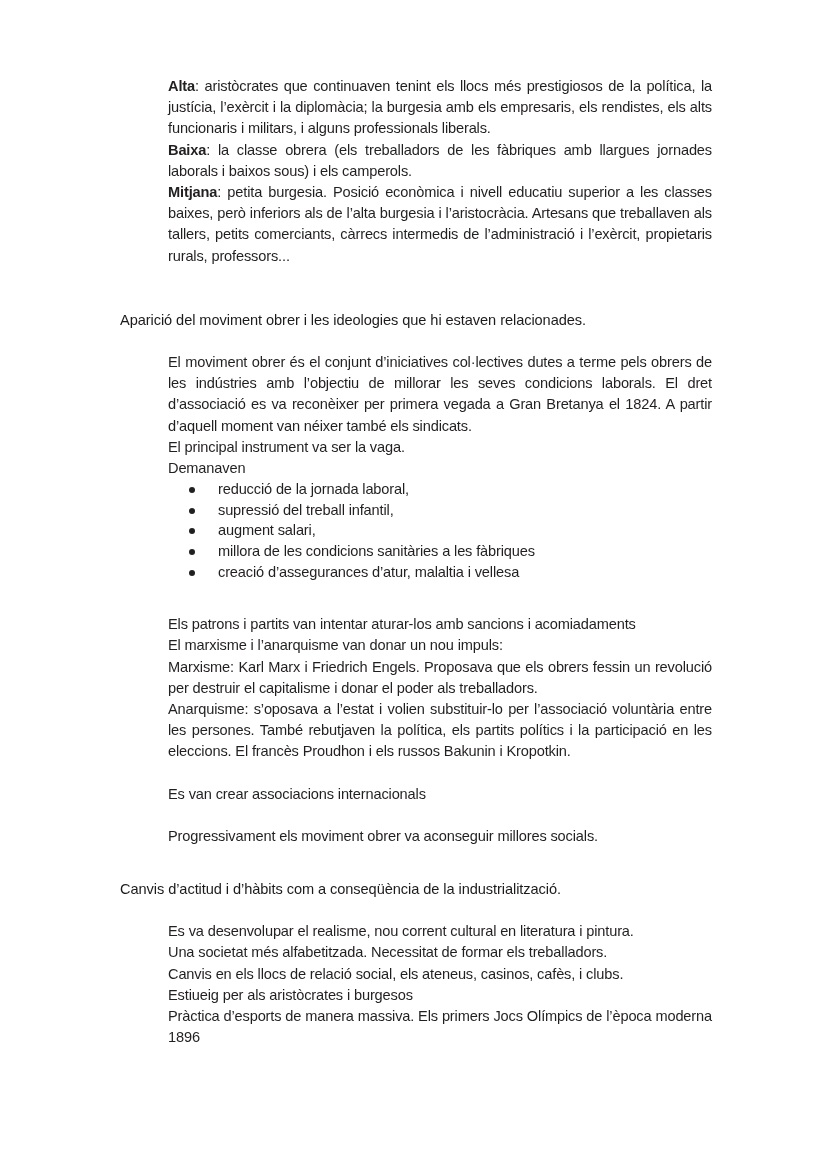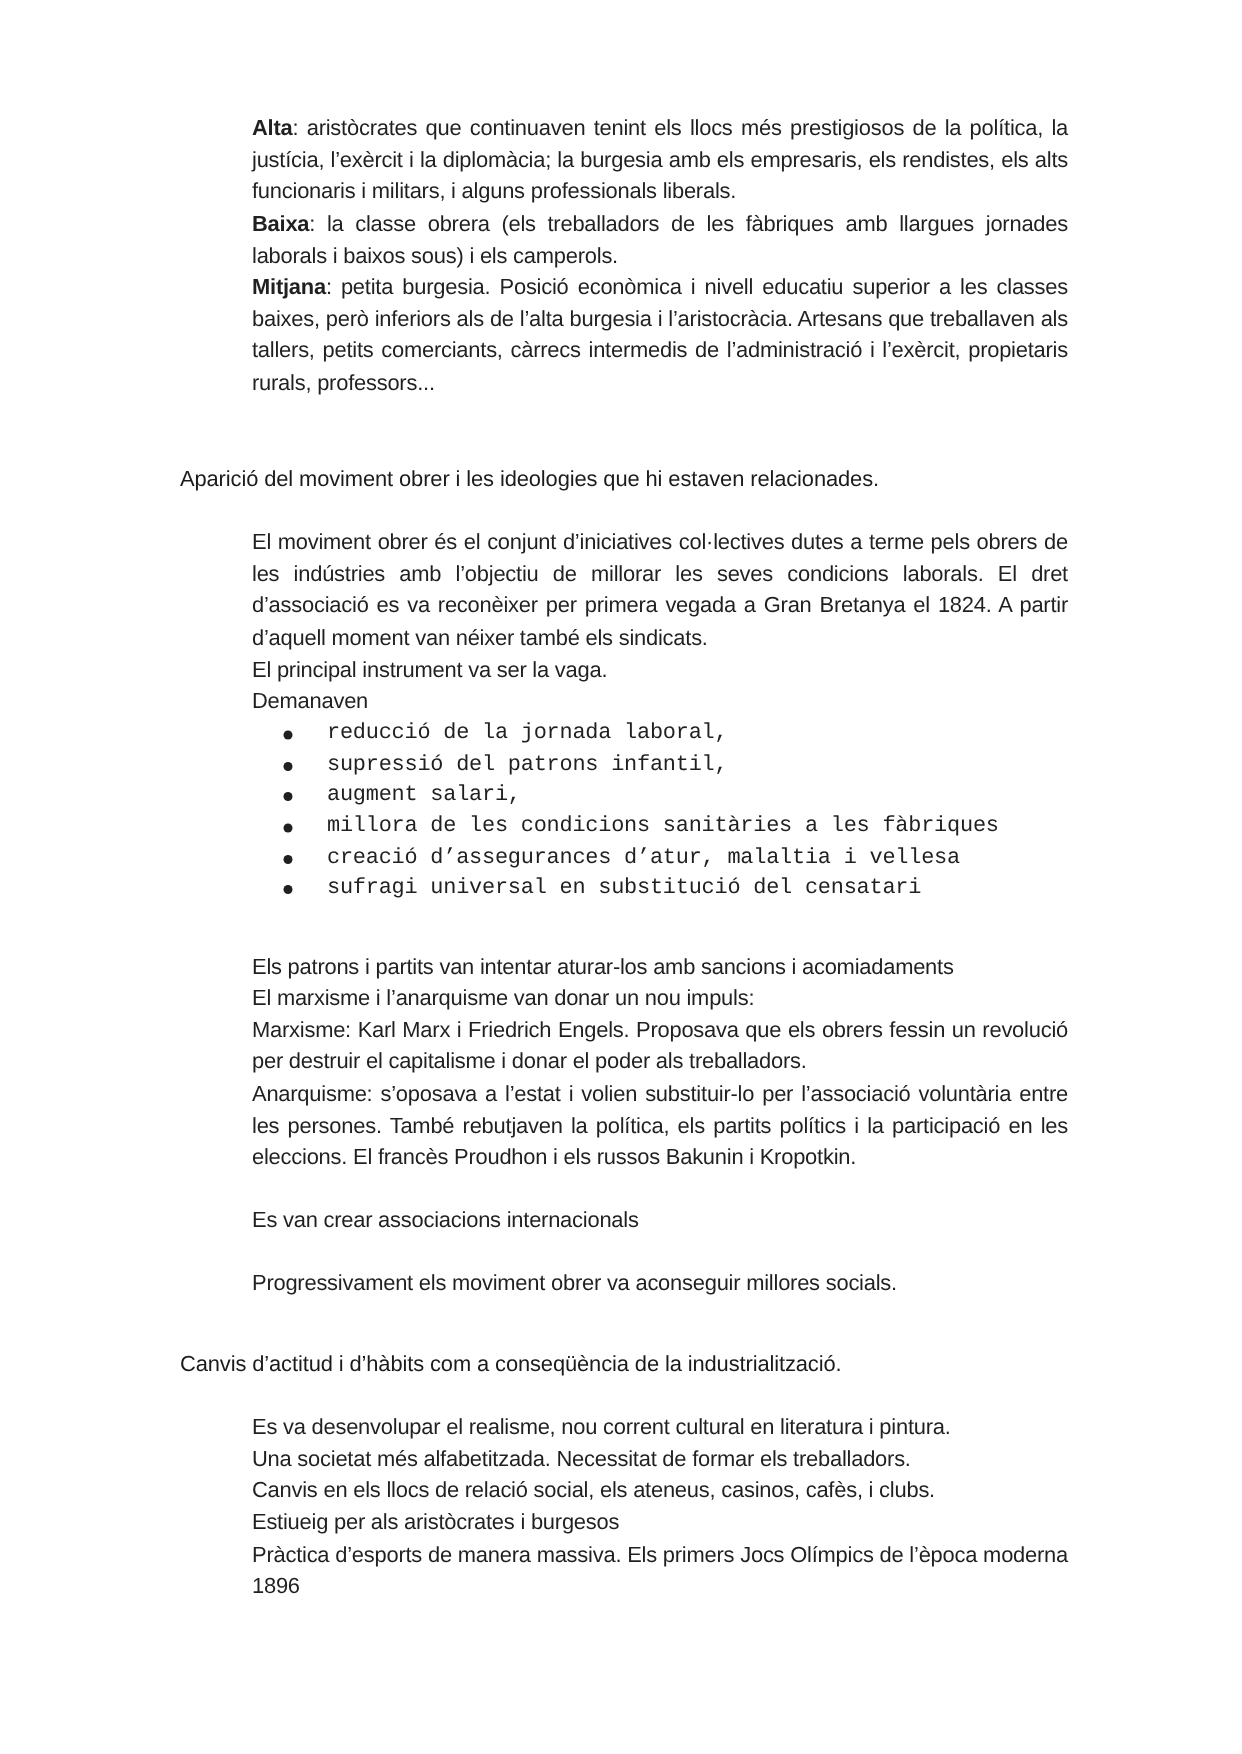--- a/index.html
+++ b/index.html
@@ -83,21 +83,20 @@
     margin-left: 69px;
     width: 520px;
   }
   ul.bullets li {
     position: relative;
     font-size: 14.6px;
     line-height: 20.6px;
     padding-left: 29px;
     text-align: left;
     letter-spacing: -0.01em;
-    font-family: Liberation Mono, monospace;
   }
   ul.bullets li .bullet-dot {
     position: absolute;
     left: 0;
     top: 8px;
     width: 6px;
     height: 6px;
     border-radius: 50%;
     background: #221f20;
     display: block;
@@ -122,25 +121,24 @@
     <div class="gap-sm"></div>
 
     <div class="body-block">
       <p class="txt">El moviment obrer és el conjunt d’iniciatives col·lectives dutes a terme pels obrers de les indústries amb l’objectiu de millorar les seves condicions laborals. El dret d’associació es va reconèixer per primera vegada a Gran Bretanya el 1824. A partir d’aquell moment van néixer també els sindicats.</p>
       <p class="txt nojust">El principal instrument va ser la vaga.</p>
       <p class="txt nojust">Demanaven</p>
     </div>
 
     <ul class="bullets">
       <li><span class="bullet-dot"></span><span>reducció de la jornada laboral,</span></li>
-      <li><span class="bullet-dot"></span><span>supressió del patrons infantil,</span></li>
+      <li><span class="bullet-dot"></span><span>supressió del treball infantil,</span></li>
       <li><span class="bullet-dot"></span><span>augment salari,</span></li>
       <li><span class="bullet-dot"></span><span>millora de les condicions sanitàries a les fàbriques</span></li>
       <li><span class="bullet-dot"></span><span>creació d’assegurances d’atur, malaltia i vellesa</span></li>
-      <li><span class="bullet-dot"></span><span>sufragi universal en substitució del censatari</span></li>
     </ul>
 
     <div class="gap-md"></div>
 
     <div class="body-block">
       <p class="txt nojust">Els patrons i partits van intentar aturar-los amb sancions i acomiadaments</p>
       <p class="txt nojust">El marxisme i l’anarquisme van donar un nou impuls:</p>
       <p class="txt">Marxisme: Karl Marx i Friedrich Engels. Proposava que els obrers fessin un revolució per destruir el capitalisme i donar el poder als treballadors.</p>
       <p class="txt">Anarquisme: s’oposava a l’estat i volien substituir-lo per l’associació voluntària entre les persones. També rebutjaven la política, els partits polítics i la participació en les eleccions. El francès Proudhon i els russos Bakunin i Kropotkin.</p>
 

